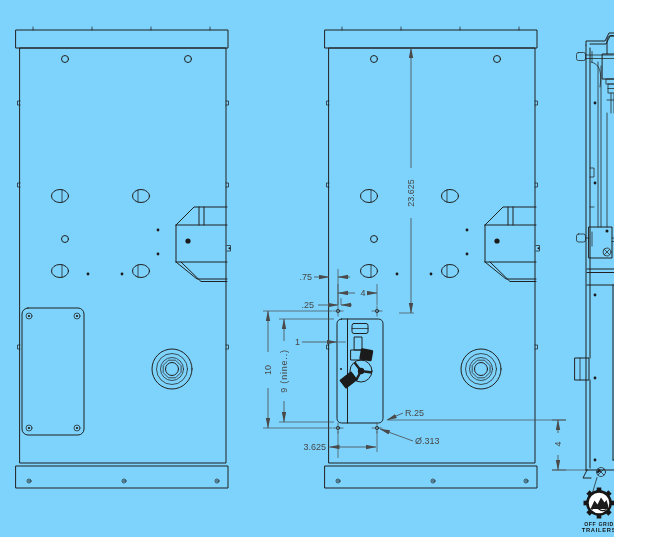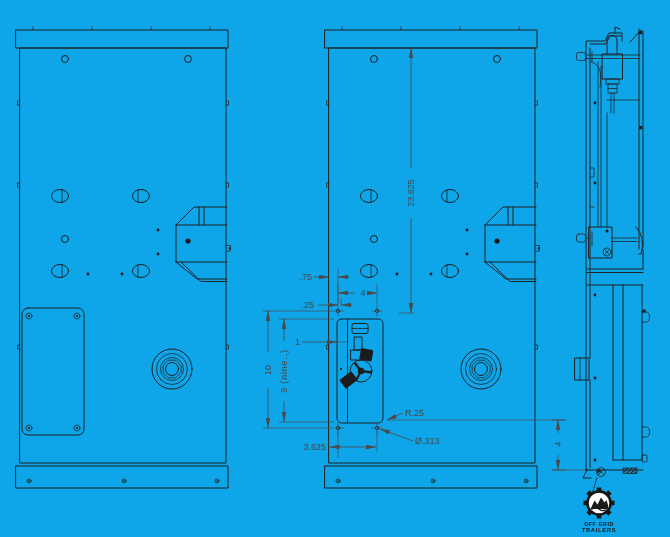--- a/index.html
+++ b/index.html
@@ -1,16 +1,16 @@
 <!DOCTYPE html>
 <html><head>
 <meta charset="utf-8">
 <style>
   html,body{margin:0;padding:0;background:#ffffff;}
-  .stage{position:relative;width:670px;height:537px;background:#0ea5e9;overflow:hidden;
+  .stage{position:relative;width:614px;height:537px;background:#7dd3fc;overflow:hidden;
          font-family:"Liberation Sans", sans-serif;}
   svg{position:absolute;left:0;top:0;}
   .ln{fill:none;stroke:#212121;stroke-width:1;stroke-linecap:round;stroke-linejoin:round;}
   .lt{fill:none;stroke:#212121;stroke-width:.75;stroke-linecap:round;}
   .fillb{fill:#1b1b1b;stroke:none;}
   .dim{fill:none;stroke:#4a4a4a;stroke-width:.8;}
   .ext{fill:none;stroke:#4a4a4a;stroke-width:.7;}
   .dtx{fill:#474747;font-size:9px;font-family:"Liberation Sans",sans-serif;}
   .dtx9{letter-spacing:.8px;}
   .logo-t{fill:#161616;font-weight:bold;text-anchor:middle;font-family:"Liberation Sans",sans-serif;}

